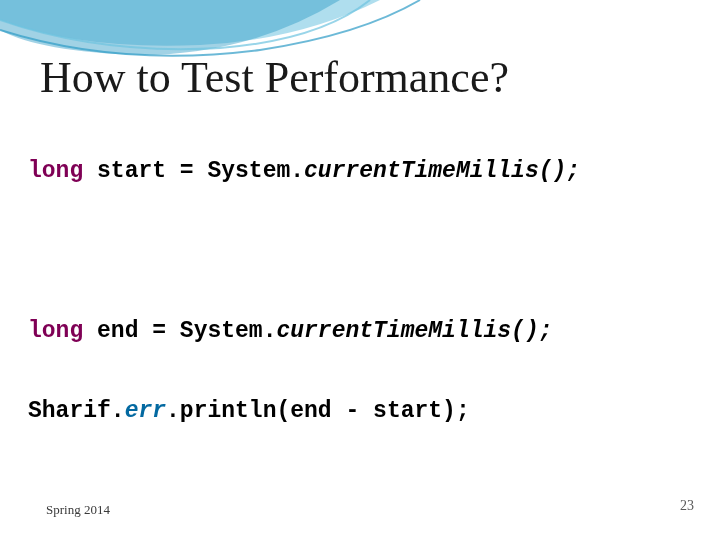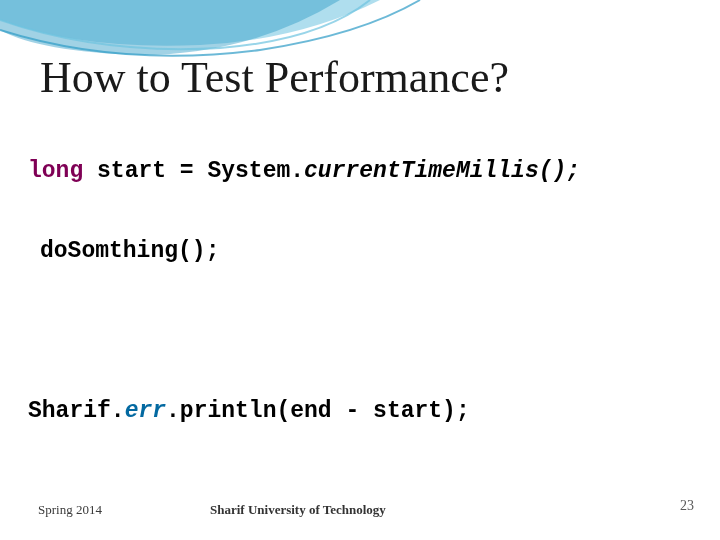--- a/index.html
+++ b/index.html
@@ -50,21 +50,21 @@
   .c-id   { color: #000; }
   .c-call { color: #000; font-style: italic; }
   .c-sys  { color: #000; }
   .c-err  { color: #0369a1; font-style: italic; }
   .l1 { top: 158px; }
   .l2 { top: 238px; left: 40px; }
   .l3 { top: 318px; }
   .l4 { top: 398px; }
   .footer-left {
     position: absolute;
-    left: 38px;
+    left: 46px;
     bottom: 22px;
     font-family: Georgia, serif;
     font-size: 13px;
     color: #3a3a3a;
   }
   .footer-center {
     position: absolute;
     left: 210px;
     bottom: 22px;
     font-family: Georgia, serif;
@@ -90,22 +90,21 @@
     <path d="M0 0 L380 0 Q300 40 200 45 Q80 50 0 20 Z" fill="#6EC3E0" opacity="0.55"></path>
     <path d="M0 0 L340 0 Q250 55 140 55 Q40 52 0 30 Z" fill="#2E9BC6" opacity="0.45"></path>
     <path d="M0 30 Q120 68 260 50 Q360 35 420 0" stroke="#2E9BC6" stroke-width="2" fill="none" opacity="0.7"></path>
     <path d="M0 20 Q100 55 220 48 Q320 40 370 0" stroke="#6EC3E0" stroke-width="2" fill="none" opacity="0.7"></path>
   </svg>
 
   <div class="title">How to Test Performance?</div>
 
   <div class="codeblock l1"><span class="c-kw">long</span><span class="c-id"> start = System.</span><span class="c-call">currentTimeMillis();</span></div>
 
-  <div class="codeblock l2"><span class="c-id">doSomthing();</span></div>
 
+  <div class="codeblock l3"><span class="c-kw">long</span><span class="c-id"> end = System.</span><span class="c-call">currentTimeMillis();</span></div>
 
   <div class="codeblock l4"><span class="c-sys">Sharif.</span><span class="c-err">err</span><span class="c-sys">.println(end - start);</span></div>
 
   <div class="footer-left">Spring 2014</div>
-  <div class="footer-center">Sharif University of Technology</div>
   <div class="footer-right">23</div>
 
 </div>
 
 </body></html>

